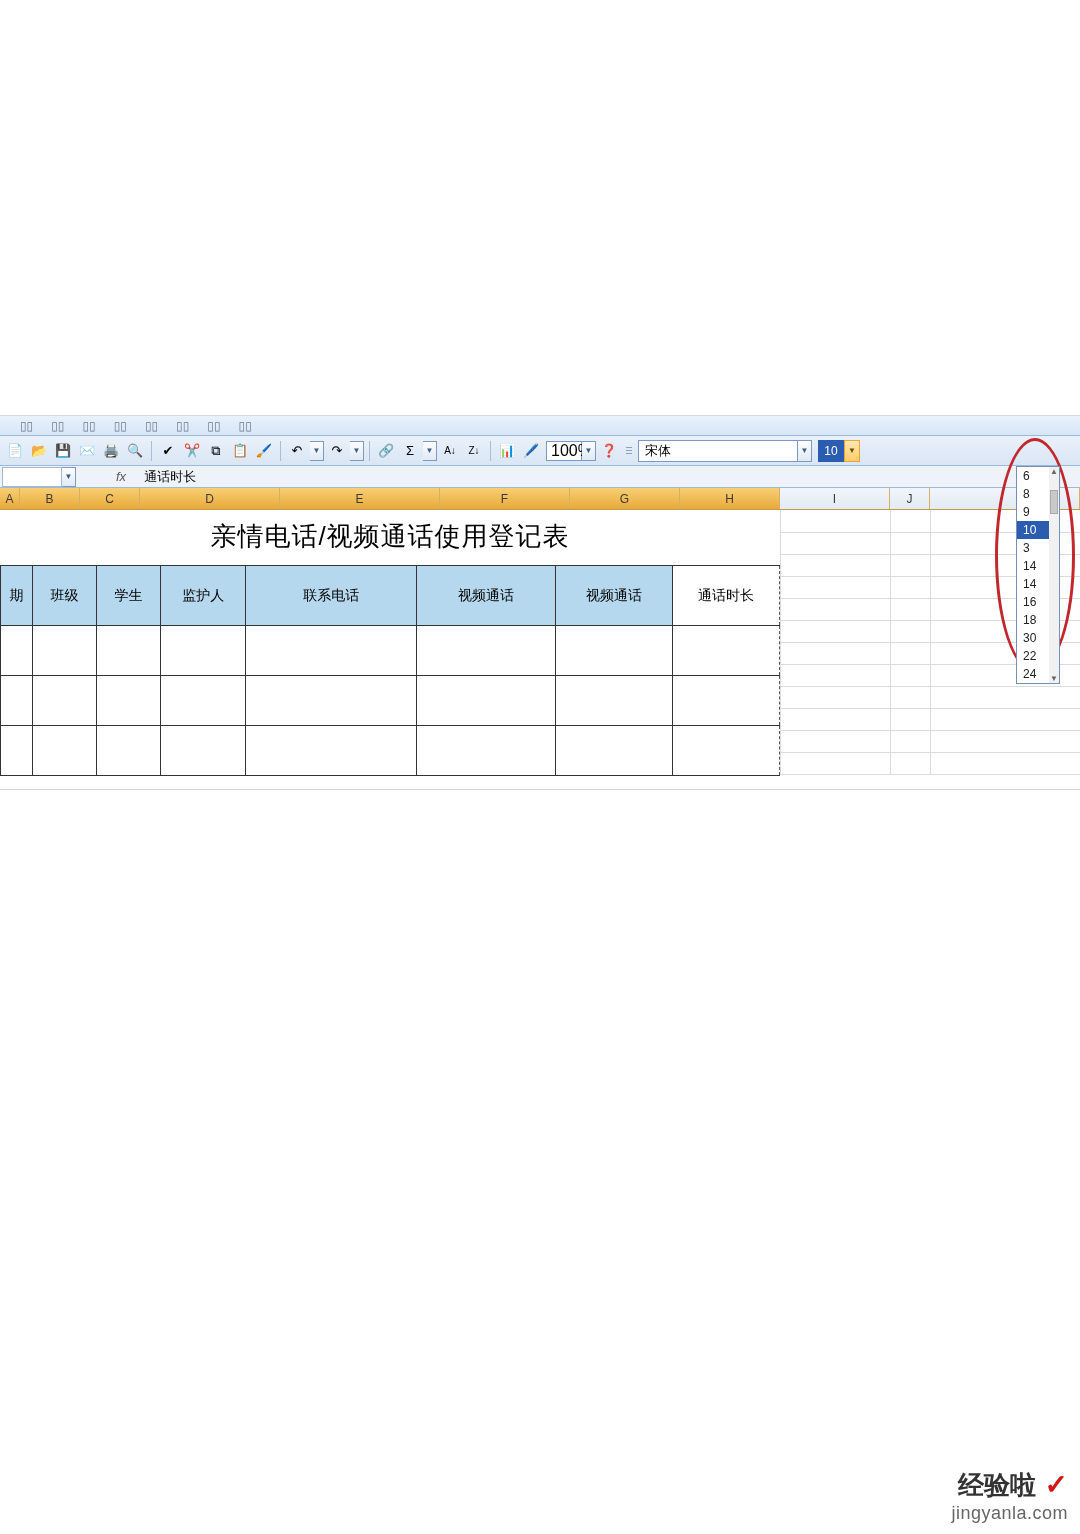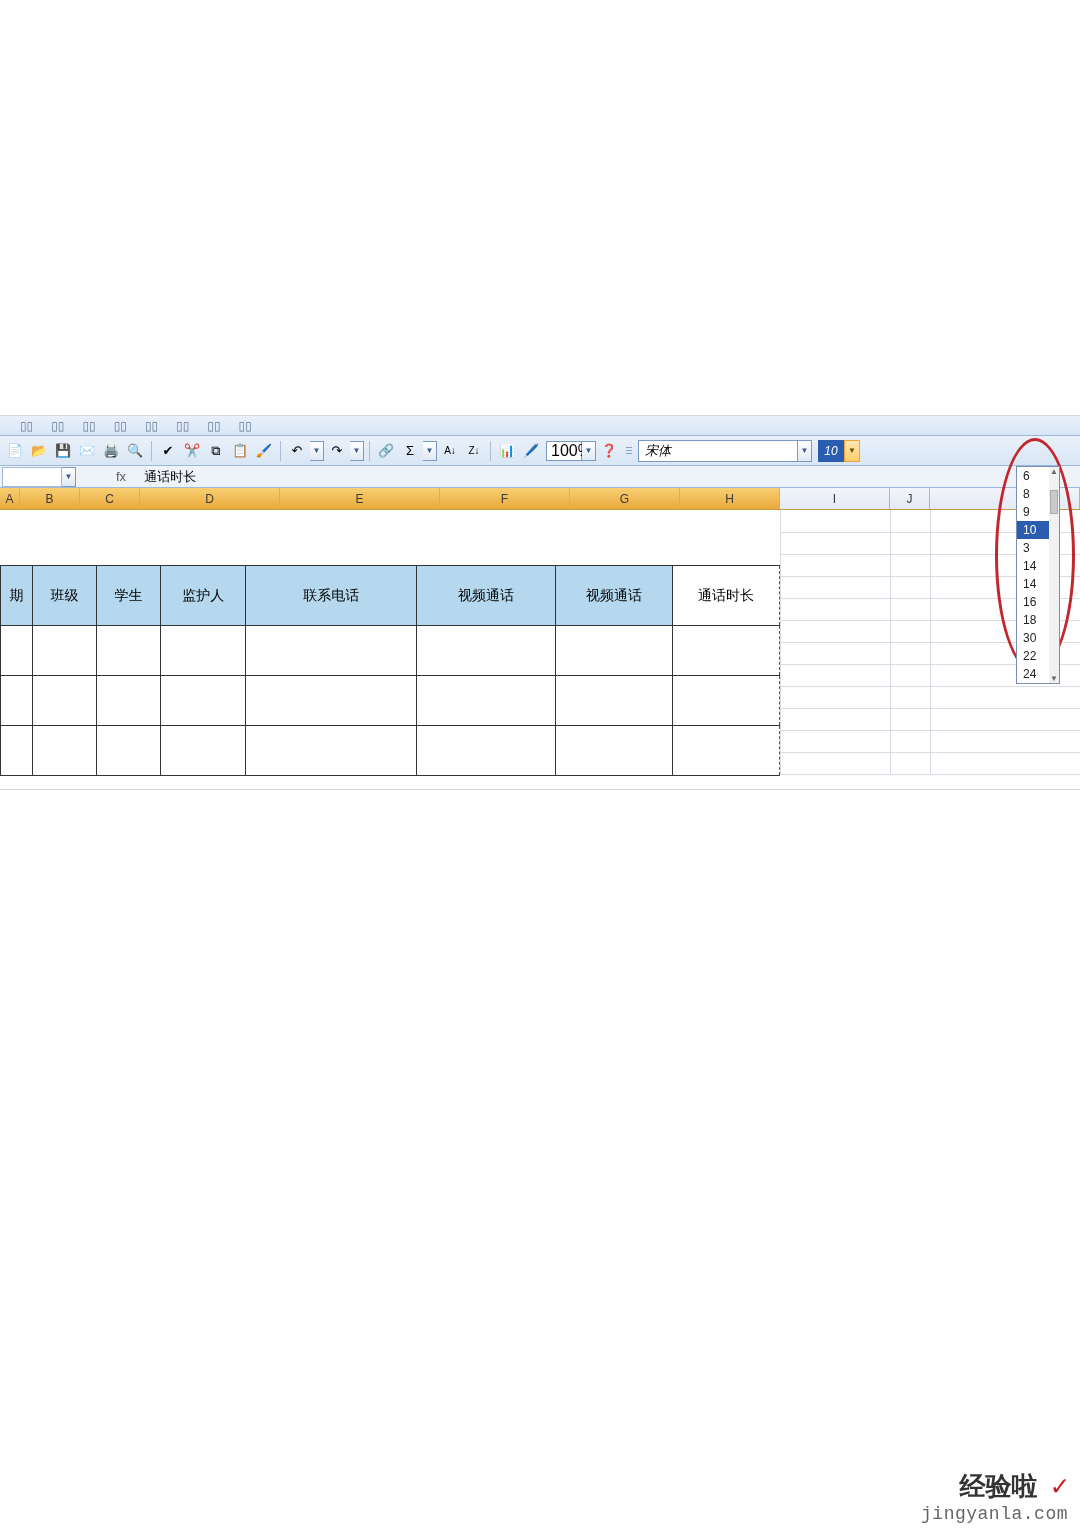--- a/index.html
+++ b/index.html
@@ -48,34 +48,34 @@
     border-radius: 2px;
     display:flex; align-items:center; justify-content:center;
     font-size: 13px;
   }
   .sep { width:1px; height:20px; background:#a9bdd6; margin:0 3px; }
   .zoom-box { font-size:12px; margin-left:2px; display:flex; align-items:center; }
   .zoom-val { background:#fff; border:1px solid #7a9ac5; height:20px; width:36px; font-size:16px; display:flex; align-items:center; padding:0 4px; }
   .dd { width:14px; height:20px; border:1px solid #7a9ac5; border-left:none; background:linear-gradient(#fefefe,#e0e9f5); display:flex;align-items:center;justify-content:center; font-size:8px; color:#3a5a88;}
   .grip { width:6px; height:20px; display:flex; flex-direction:column; justify-content:center; gap:2px; margin:0 4px;}
   .grip span{height:1px;background:#8aa2c2;}
-  .font-box { display:flex; align-items:center;font-style:italic; }
+  .font-box { display:flex; align-items:center; }
   .font-name { background:#fff; border:1px solid #7a9ac5; height:22px; width:160px; font-size:13px; display:flex; align-items:center; padding:0 6px; }
   .size-name { background:#2a5db0; color:#fff; border:1px solid #2a5db0; height:22px; width:26px; font-size:12px; display:flex; align-items:center; justify-content:center; }
   .size-dd { width:16px; height:22px; border:1px solid #f0a23c; background:linear-gradient(#ffe7b3,#ffcd6a); display:flex;align-items:center;justify-content:center; font-size:8px; color:#704b00;}
 
   .formula-bar {
     height: 22px;
     background:#eef3fa;
     border-bottom:1px solid #9db8d9;
     display:flex; align-items:center;
     font-size:13px;
   }
   .name-box { width:60px; height:20px; background:#fff; border:1px solid #a6b9d2; margin-left:2px; display:flex;align-items:center; padding:0 4px; font-size:12px;}
-  .fx { margin:0 18px 0 40px; color:#5a5a5a; font-size:13px; }
+  .fx { margin:0 18px 0 40px; font-style:italic; color:#5a5a5a; font-size:13px; }
   .fval { color:#000; }
 
   .col-headers {
     height: 22px;
     display:flex;
     background: linear-gradient(#fdeec7,#f6cf7a);
     border-bottom:1px solid #c49a45;
     font-size:12px;
   }
   .ch { border-right:1px solid #d5b066; display:flex; align-items:center; justify-content:center; color:#3b3b3b;}
@@ -125,21 +125,21 @@
     border:3px solid #c1272d;
     border-radius:50%;
     z-index:5;
     pointer-events:none;
   }
 
   .watermark {
     position:absolute;
     right:12px; bottom:10px;
     text-align:right;
-    font-family: Liberation Mono, monospace;
+    font-family: Liberation Sans, sans-serif;
   }
   .watermark .wm1 { font-size:26px; font-weight:bold; color:#333; }
   .watermark .check { color:#d01818; font-size:28px; font-weight:bold; margin-left:4px;}
   .watermark .wm2 { font-size:18px; color:#666; letter-spacing:0.5px;}
 </style>
 </head>
 <body>
 
 <div class="shot">
 
@@ -216,20 +216,21 @@
     <div class="ch sel" style="width:160px;">E</div>
     <div class="ch sel" style="width:130px;">F</div>
     <div class="ch sel" style="width:110px;">G</div>
     <div class="ch sel" style="width:100px;">H</div>
     <div class="ch unsel" style="width:110px;">I</div>
     <div class="ch unsel" style="width:40px;">J</div>
     <div class="ch unsel" style="flex:1;"></div>
   </div>
 
   <div class="grid-area">
+    <div class="title-row" style="width:780px;">亲情电话/视频通话使用登记表</div>
 
     <table class="data">
       <colgroup>
         <col style="width:30px">
           <col style="width:60px">
           <col style="width:60px">
           <col style="width:80px">
         <col style="width:160px">
           <col style="width:130px">
           <col style="width:110px">

